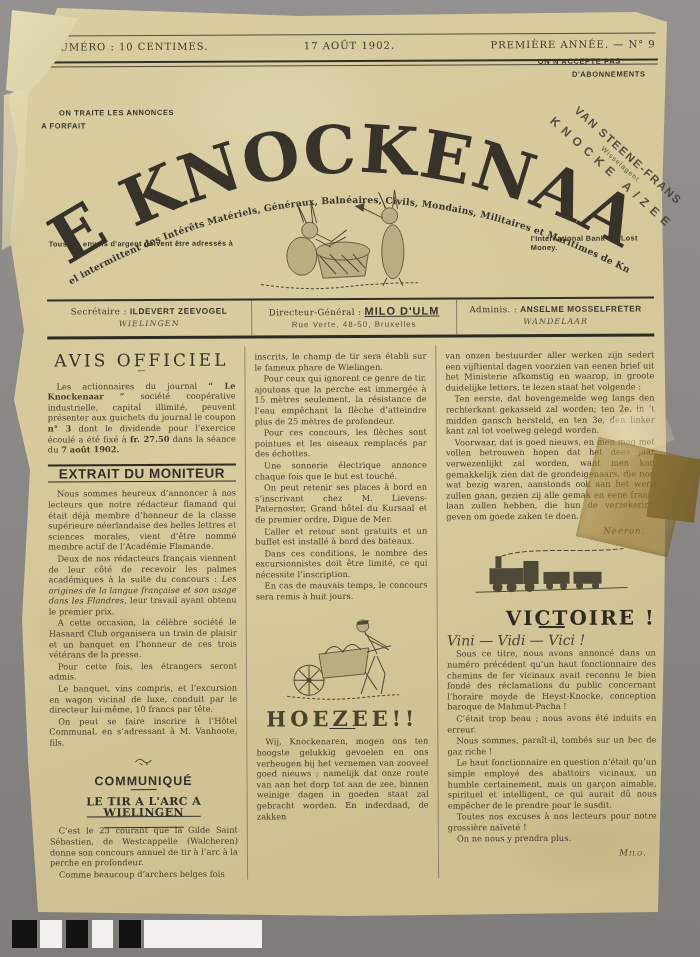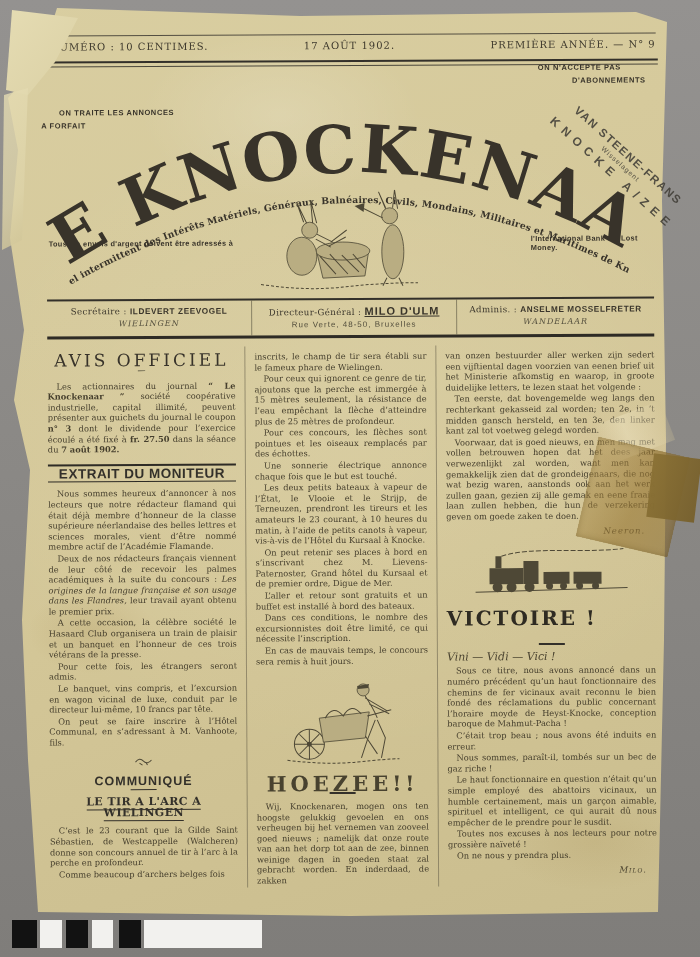--- a/index.html
+++ b/index.html
@@ -28,21 +28,21 @@
   #print{left:0;top:0;width:700px;height:957px;z-index:4;transform:rotate(-0.3deg);color:#3c362a;}
   .rule{background:#33302a;}
   .hrow{left:52px;top:40px;width:606px;display:flex;justify-content:space-between;
     font-family:"DejaVu Serif",serif;font-size:10px;letter-spacing:1px;color:#3e392d;}
   #rule-top{left:56px;top:34px;width:602px;height:1px;opacity:.8;}
   #rule-dbl-a{left:50px;top:60px;width:610px;height:2px;}
   #rule-dbl-b{left:50px;top:65px;width:610px;height:1px;opacity:.85;}
   .adnote{font-family:"Liberation Sans",sans-serif;font-weight:bold;font-size:7.5px;letter-spacing:.6px;color:#3a352b;line-height:13px;}
   #ads-left{left:61px;top:73px;margin-top:32px;}
   #ads-left .l2{margin-left:-18px;}
-  #ads-right{left:540px;top:62px;}
+  #ads-right{left:540px;top:56px;}
   #ads-right .l2{margin-left:34px;}
 
   #masthead{left:40px;top:70px;width:620px;height:222px;z-index:4;}
   #masthead text{fill:#38332a;}
   .mast-title{font-family:"DejaVu Serif",serif;font-weight:bold;font-size:66px;letter-spacing:1.5px;}
   .mast-sub{font-family:"DejaVu Serif",serif;font-weight:bold;font-size:9.2px;letter-spacing:.2px;}
 
   #stamp{left:558px;top:84px;width:200px;z-index:6;transform:rotate(42deg);transform-origin:0 0;
     color:#413e37;opacity:.88;text-align:center;font-family:"Liberation Sans",sans-serif;}
   #stamp .s1{font-size:11.5px;font-weight:bold;letter-spacing:1.5px;white-space:nowrap;}
@@ -72,24 +72,24 @@
   .bodytxt{font-size:8.3px;line-height:10.6px;color:rgba(60,53,37,.94);text-align:justify;}
   .bodytxt p{margin:0 0 1px;text-indent:9px;}
   .cont p:first-child{text-indent:0;}
   .h-avis{font-size:17px;letter-spacing:3px;text-align:center;margin:8px 0 2px;color:#38332a;font-weight:normal;}
   .minidash{text-align:center;font-size:8px;line-height:6px;color:#444032;margin-bottom:7px;}
   .h-box{margin-top:9px;border-top:2.5px solid #2e2b25;border-bottom:1.5px solid #2e2b25;padding:3px 0 2px;margin-bottom:6px;}
   .h-box .t{font-family:"Liberation Sans",sans-serif;font-weight:bold;font-size:13.5px;letter-spacing:.5px;text-align:center;color:#33302a;}
   .h-sans{font-family:"Liberation Sans",sans-serif;font-weight:bold;font-size:12.5px;letter-spacing:1px;text-align:center;color:#33302a;margin:8px 0 2px;}
   .shortrule{width:26px;height:1.5px;background:#33302a;margin:0 auto 7px;}
   .h-serifsm{font-weight:bold;font-size:11px;letter-spacing:.4px;text-align:center;margin:6px 0 7px;color:#33302a;}
-  .h-serifsm span{border-bottom:1px solid #33302a;padding-bottom:1px;}
+  .h-serifsm span{border-bottom:1px solid #33302a;padding-bottom:8px;}
   .h-slab{font-weight:bold;font-size:21px;letter-spacing:4px;text-align:center;color:#48422f;margin:10px 0 3px;}
-  .h-vict{font-weight:bold;font-size:20px;letter-spacing:2px;text-align:left;color:#2f2b22;margin:12px 0 20px;}
-  .lead-it{font-style:italic;font-size:11px;margin:4px 0 3px;color:rgba(60,53,37,.9);}
+  .h-vict{font-weight:bold;font-size:20px;letter-spacing:2px;text-align:right;color:#2f2b22;margin:12px 0 3px;}
+  .lead-it{font-style:italic;font-size:14px;margin:4px 0 3px;color:rgba(60,53,37,.9);}
   .sig{text-align:right;font-size:8.5px;font-style:italic;letter-spacing:1px;color:rgba(60,53,37,.9);margin:4px 10px 6px 0;}
   .centerart{text-align:center;margin:8px 0 2px;}
   .ill{stroke:#4e4836;fill:none;stroke-width:1;}
   .ill-f{fill:#4e4836;stroke:none;}
   .ill-lt{fill:#b9ad82;stroke:#4e4836;stroke-width:.8;}
 
   
   .tape{z-index:7;}
   #tear{left:598px;top:412px;width:72px;height:42px;transform:rotate(-21deg);z-index:5;
     background:linear-gradient(90deg,rgba(232,222,186,.0),rgba(236,226,190,.55) 40%,rgba(210,196,150,.25));}
@@ -218,21 +218,20 @@
       </div>
 
       <div class="coldiv"></div>
 
       <div id="c2" class="bodytxt">
         <div class="cont" style="margin-top:5px;">
             <p>inscrits, le champ de tir sera établi sur le fameux phare de Wielingen.</p>
             <p>Pour ceux qui ignorent ce genre de tir, ajoutons que la perche est immergée à 15 mètres seulement, la résistance de l’eau empêchant la flèche d’atteindre plus de 25 mètres de profondeur.</p>
             <p>Pour ces concours, les flèches sont pointues et les oiseaux remplacés par des échottes.</p>
             <p>Une sonnerie électrique annonce chaque fois que le but est touché.</p>
-            <p>Les deux petits bateaux à vapeur de l’État, le Vlooie et le Strijp, de Terneuzen, prendront les tireurs et les amateurs le 23 courant, à 10 heures du matin, à l’aide de petits canots à vapeur, vis-à-vis de l’Hôtel du Kursaal à Knocke.</p>
             <p>On peut retenir ses places à bord en s’inscrivant chez M. Lievens-Paternoster, Grand hôtel du Kursaal et de premier ordre, Digue de Mer.</p>
             <p>L’aller et retour sont gratuits et un buffet est installé à bord des bateaux.</p>
             <p>Dans ces conditions, le nombre des excursionnistes doit être limité, ce qui nécessite l’inscription.</p>
             <p>En cas de mauvais temps, le concours sera remis à huit jours.</p>
           </div>
         <div class="centerart">
           <svg width="122" height="92" viewBox="0 0 122 92">
             <path class="ill" d="M6,86 q40,5 70,2 t42,-3" stroke-dasharray="3,2"></path>
             <circle class="ill" cx="28" cy="70" r="15"></circle>
             <circle class="ill-f" cx="28" cy="70" r="2.5"></circle>

